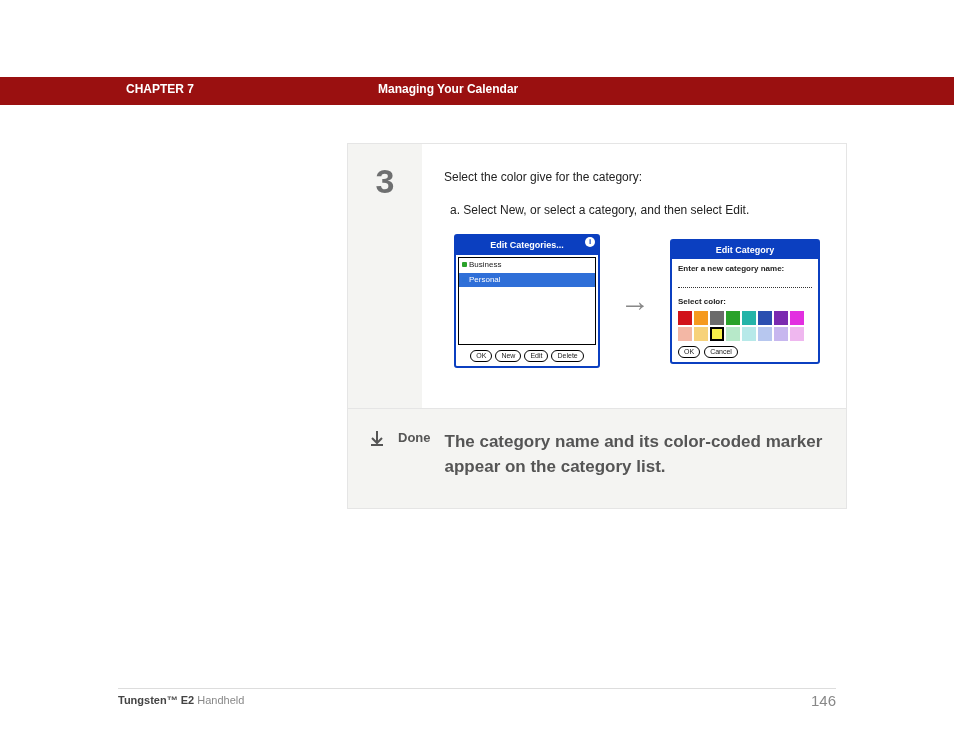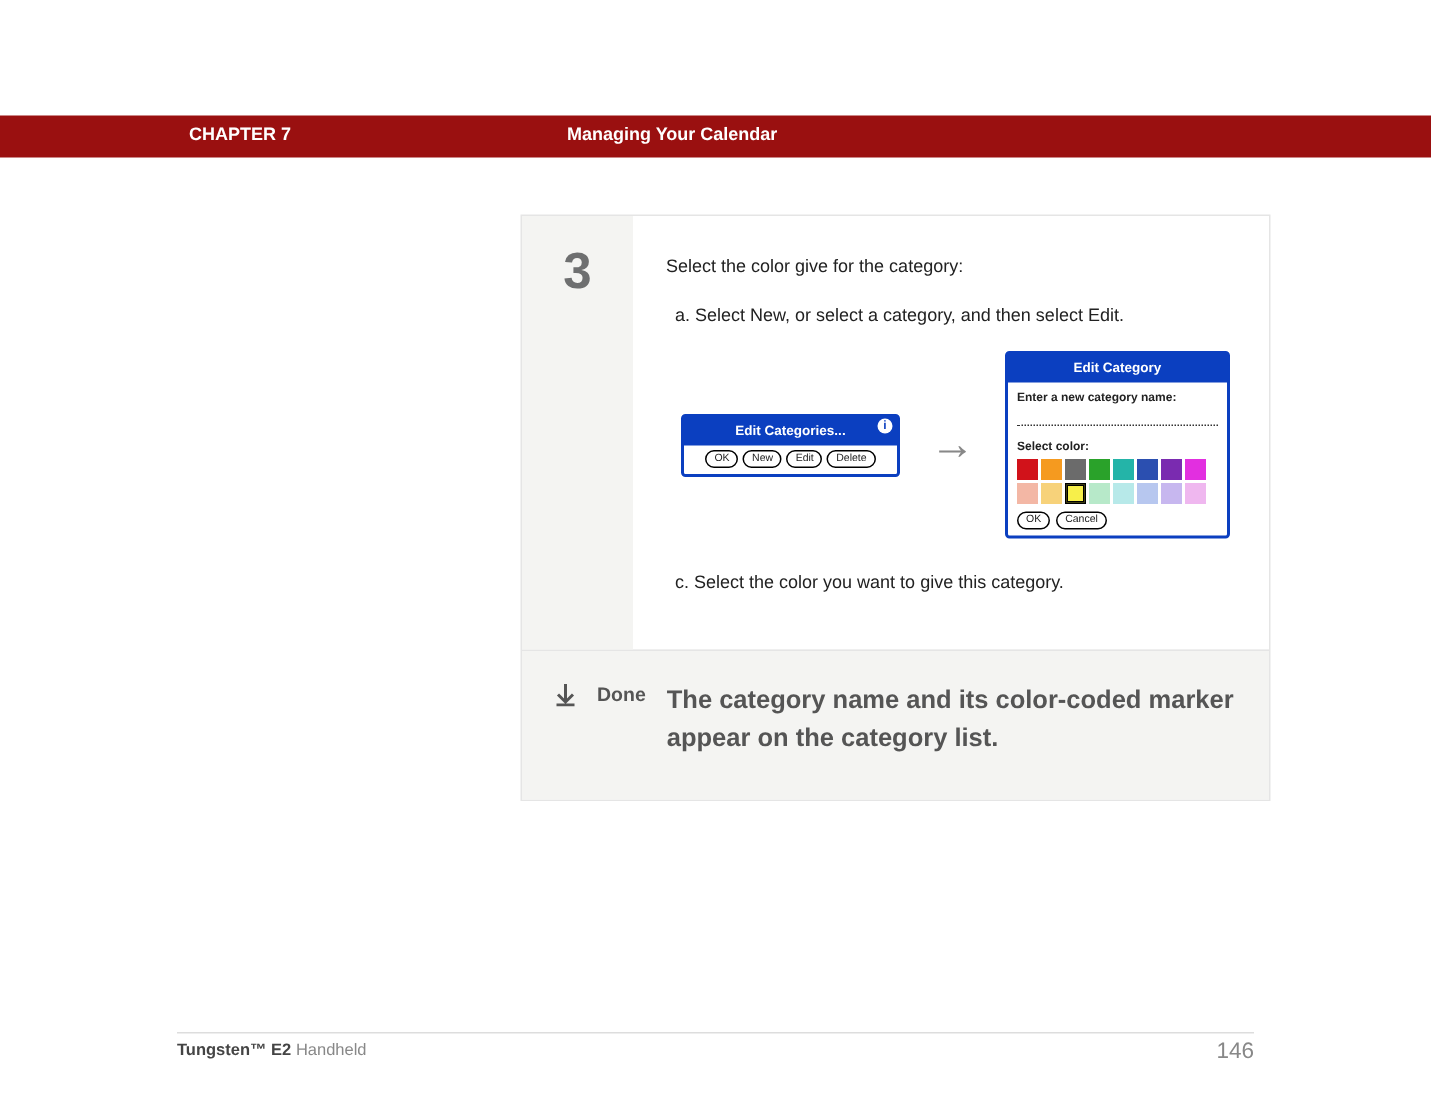--- a/index.html
+++ b/index.html
@@ -60,20 +60,24 @@
       <div class="substeps">
         <div>a.  Select New, or select a category, and then select Edit.</div>
       </div>
 
       <div class="dialogs">
         <div class="dialog dlg1">
           <div class="dlg-title">
             <span>Edit Categories...</span>
             <span class="info-i">i</span>
           </div>
+          <div class="listbox">
+            <div class="list-item"><span class="bullet"></span><span>Business</span></div>
+            <div class="list-item sel"><span class="bullet sel"></span><span>Personal</span></div>
+          </div>
           <div class="dlg-btns">
             <span class="pill-btn">OK</span>
             <span class="pill-btn">New</span>
             <span class="pill-btn">Edit</span>
             <span class="pill-btn">Delete</span>
           </div>
         </div>
 
         <div class="arrow">→</div>
 
@@ -103,21 +107,20 @@
               </div>
             <div class="dlg2-btns">
               <span class="pill-btn">OK</span>
               <span class="pill-btn">Cancel</span>
             </div>
           </div>
         </div>
       </div>
 
       <div class="substeps">
-        <div>c.  Select the color you want to give this category.</div>
       </div>
     </div>
   </div>
 
   <div class="done-bar">
     <span class="icon">
       <svg width="14" height="16" viewBox="0 0 14 16">
           <path fill="none" stroke="#555" stroke-width="2" d="M7 1 V12 M2 8 L7 13 L12 8 M1 15 H13"></path>
         </svg>
     </span>

